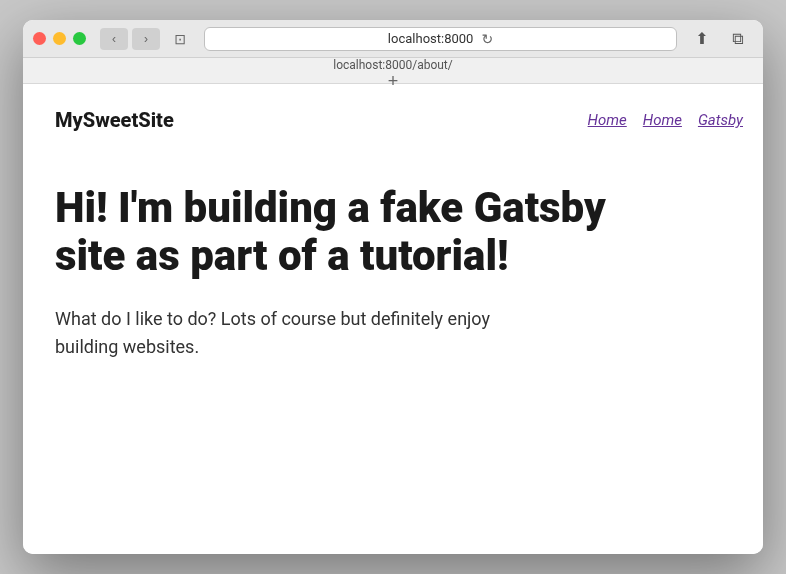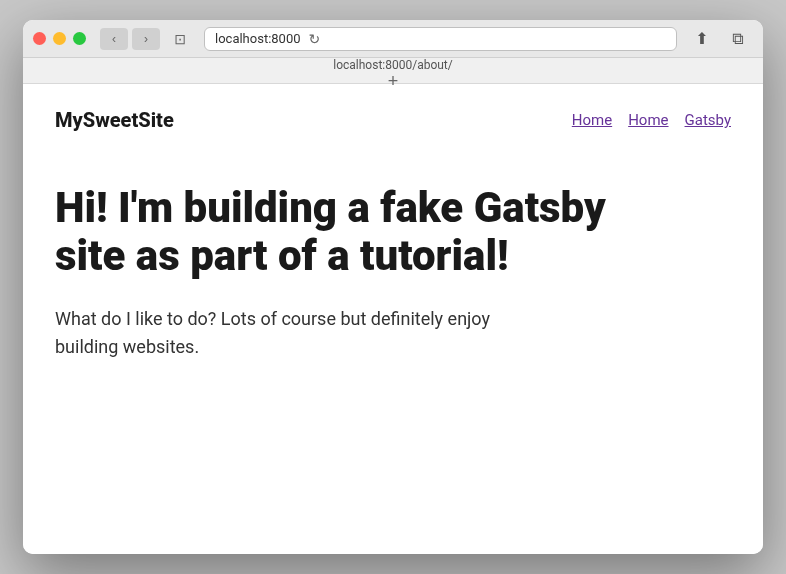--- a/index.html
+++ b/index.html
@@ -95,20 +95,21 @@
       flex: 1;
       background: #fff;
       border: 1px solid #c0c0c0;
       border-radius: 6px;
       padding: 3px 10px;
       font-size: 13px;
       color: #333;
       text-align: center;
       display: flex;
       align-items: center;
+      justify-content: center;
       gap: 8px;
     }
 
     .address-text {
       font-size: 13px;
       color: #333;
     }
 
     .refresh-btn {
       background: none;
@@ -168,34 +169,35 @@
       background: #fff;
       min-height: 470px;
       padding: 0;
     }
 
     
     .site-header {
       display: flex;
       justify-content: space-between;
       align-items: center;
-      padding: 24px 32px 20px 32px;
+      padding: 24px 20px 20px 32px;
       border-bottom: none;
     }
 
     .site-logo {
       font-size: 20px;
       font-weight: 800;
       color: #1a1a1a;
     }
 
     .site-nav {
       display: flex;
       gap: 16px;
       align-items: flex-end;
+      font-style: italic;
     }
 
     .nav-link {
       color: #663399;
       text-decoration: underline;
       font-size: 15px;
       cursor: pointer;
     }
 
     

